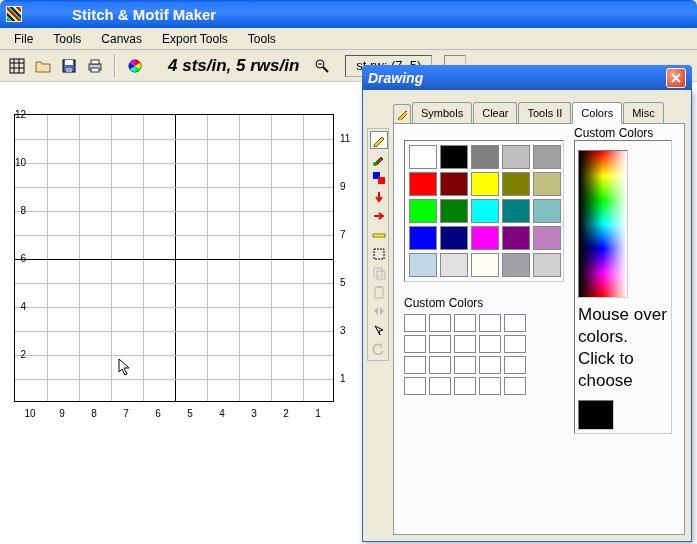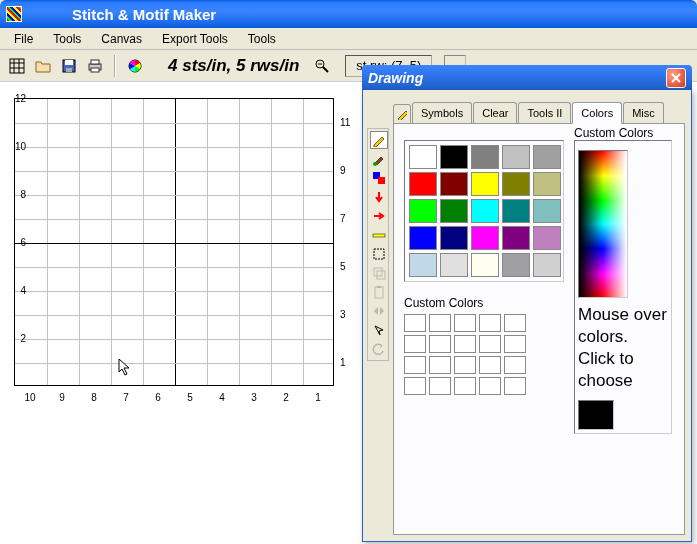--- a/index.html
+++ b/index.html
@@ -81,21 +81,21 @@
     position: absolute;
     top: 82px;
     left: 0;
     right: 0;
     bottom: 0;
     background: #fff;
     overflow:hidden;
   }
   .grid-wrap {
     position: absolute;
-    left: 14px; top: 16px;
+    left: 14px; top: 32px;
     width: 340px;
   }
   .grid {
     position: relative;
     width: 320px; height: 288px;
     border: 1px solid #000;
     background: #fff;
   }
   .grid .vline, .grid .hline{position:absolute; background:#c0c0c0;}
   .grid .vline{width:1px; height:100%;}

